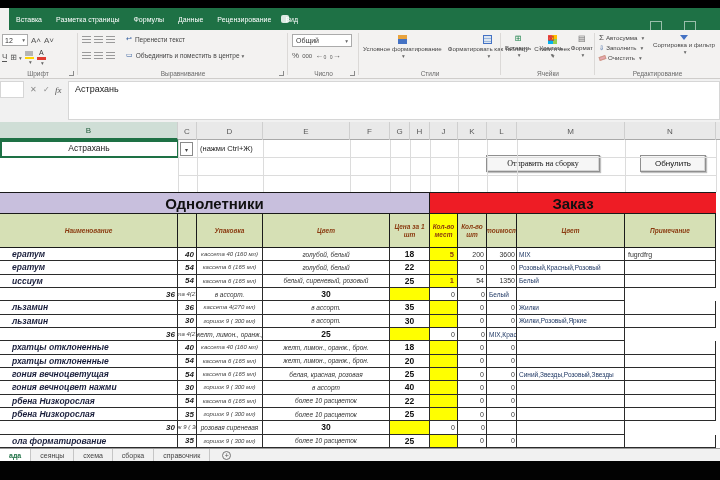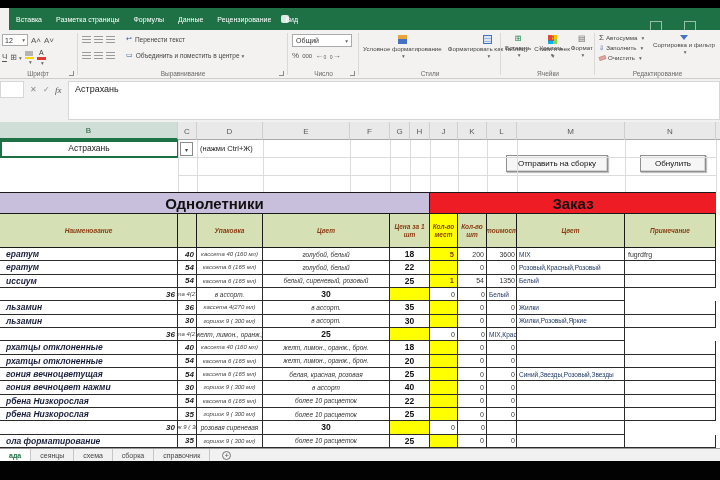--- a/index.html
+++ b/index.html
@@ -86,21 +86,21 @@
   .grid10{display:grid;grid-template-columns:178px 19px 66px 127px 40px 28px 29px 30px 108px 91px;}
   .thead{position:absolute;left:0;top:214px;width:716px;height:34px;}
   .th{background:#d6e0b5;border-right:1px solid #1a1a1a;border-bottom:1px solid #1a1a1a;
       font-size:6.5px;font-weight:bold;font-style:italic;color:#8a3a10;
       display:flex;align-items:center;justify-content:center;text-align:center;line-height:7.5px;padding:1px;overflow:hidden;}
   .th.y{background:#ffff00;}
   .tbody{position:absolute;left:0;top:248px;width:716px;}
   .trow{height:13.333px;}
   .td{border-right:1px solid #2b2b2b;border-bottom:1px solid #2b2b2b;overflow:hidden;white-space:nowrap;
       display:flex;align-items:center;height:13.333px;}
-  .c-name{font-style:italic;font-weight:bold;font-size:8.5px;color:#1a1f3c;padding-left:6px;text-align:right;}
+  .c-name{font-style:italic;font-weight:bold;font-size:8.5px;color:#1a1f3c;padding-left:12px;text-align:right;}
   .c-qty{font-style:italic;font-weight:bold;font-size:8px;color:#222;justify-content:flex-end;padding-right:2px;}
   .c-pack{font-style:italic;font-size:6px;color:#444;justify-content:center;}
   .c-color{font-style:italic;font-size:6.5px;color:#333;justify-content:center;}
   .c-price{font-weight:bold;font-size:8.5px;color:#111;justify-content:center;}
   .c-places{background:#ffff00;font-weight:bold;font-size:7.5px;color:#8a3a10;justify-content:flex-end;padding-right:3px;}
   .c-pcs{font-size:7px;color:#333;justify-content:flex-end;padding-right:2px;}
   .c-cost{font-size:7px;color:#333;justify-content:flex-end;padding-right:1px;}
   .c-ocolor{font-size:6.5px;color:#1f3864;padding-left:2px;}
   .c-note{font-size:7px;color:#333;padding-left:3px;}
 
@@ -286,21 +286,21 @@
       <div class="colhead" style="left: 487px; width: 30px;">L</div>
       <div class="colhead" style="left: 517px; width: 108px;">M</div>
       <div class="colhead" style="left: 625px; width: 91px;">N</div>
     </div>
 
   <div class="gridarea" id="grid-area">
     <div class="bcell" style="top:0;">Астрахань</div>
     <div class="b1sel"></div>
     <div class="ddbtn">▾</div>
     <div class="hint">(нажми Ctrl+Ж)</div>
-    <div class="xlbtn" style="left:506px;width:102px;">Отправить на сборку</div>
+    <div class="xlbtn" style="left:486px;width:114px;font-family:Liberation Serif, serif;">Отправить на сборку</div>
     <div class="xlbtn" style="left:640px;width:66px;">Обнулить</div>
   <div class="vline" style="left: 178px;"></div>
       <div class="vline" style="left: 197px;"></div>
       <div class="vline" style="left: 263px;"></div>
       <div class="vline" style="left: 350px;"></div>
       <div class="vline" style="left: 390px;"></div>
       <div class="vline" style="left: 410px;"></div>
       <div class="vline" style="left: 430px;"></div>
       <div class="vline" style="left: 458px;"></div>
       <div class="vline" style="left: 487px;"></div>

